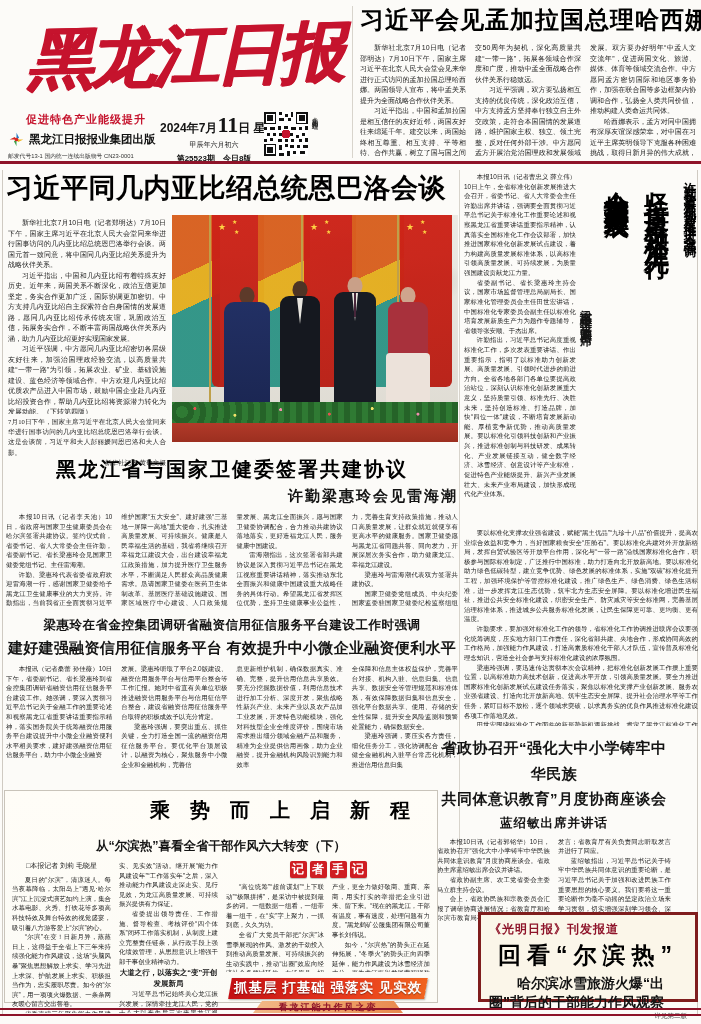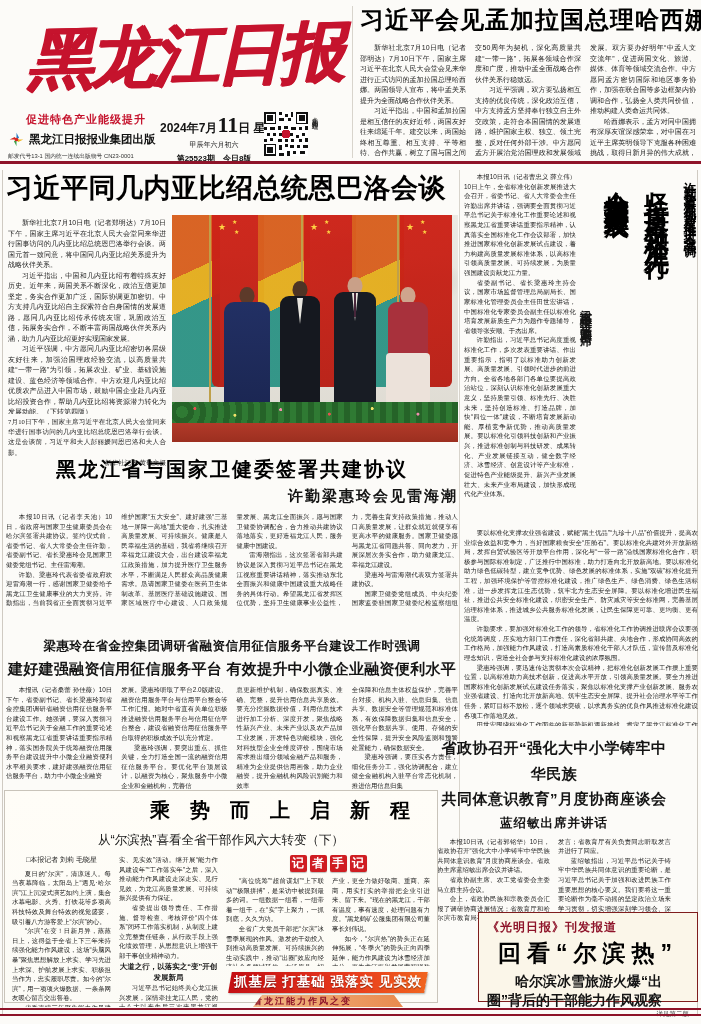--- a/index.html
+++ b/index.html
@@ -91,60 +91,60 @@
   .v-sub { font-size:12px; font-weight:700; padding-top:128px; letter-spacing:2px; }
   #std-wide { position:absolute; left:464px; top:528px; width:234px; height:198px; }
 
   
   #health { position:absolute; left:6px; top:456px; width:452px; }
   #health h1 { font-size:20px; font-weight:900; letter-spacing:2px; white-space:nowrap; text-align:center; color:#000; }
   #health h2 { font-size:15px; font-weight:700; text-align:right; margin-top:4px; letter-spacing:2px; }
   #health .cols { margin-top:6px; height:94px; }
 
   
-  #credit { position:absolute; left:6px; top:638px; width:452px; }
+  #credit { position:absolute; left:6px; top:617px; width:452px; }
   #credit .kicker { font-size:12.5px; font-weight:700; text-align:center; letter-spacing:0.5px; white-space:nowrap; }
   #credit h1 { font-size:15px; font-weight:900; text-align:center; margin-top:5px; white-space:nowrap; letter-spacing:0.3px; }
   #credit .cols { margin-top:6px; height:119px; }
 
   
   #cppcc { position:absolute; left:437px; top:735px; width:234px; }
   #cppcc h1 { font-size:15px; font-weight:900; text-align:center; line-height:1.7; letter-spacing:0.5px; }
   #cppcc h2 { font-size:12.5px; font-weight:700; text-align:center; margin-top:3px; letter-spacing:1px; }
   #cppcc .cols { margin-top:5px; height:86px; gap:8px; }
 
   
   #guangming { position:absolute; left:478px; top:912px; width:220px; height:90px;
-    background:#fbf6e9; border:1px solid #7f1d1d; padding:6px 8px 4px; }
+    background:#fbf6e9; border:3px solid #7f1d1d; padding:6px 8px 4px; }
   #guangming .kicker { color:#8e1329; font-weight:900; font-size:12px; letter-spacing:1px; }
   #guangming h1 { font-size:23px; font-weight:900; text-align:center; letter-spacing:6px; margin-top:2px; color:#000; white-space:nowrap; }
   #guangming .sub { font-size:14px; font-weight:700; margin-top:3px; line-height:1.35; text-indent:2em; }
   #guangming .note { font-size:6.5px; text-align:right; color:#444; }
 
   
   #feature { position:absolute; left:4px; top:790px; width:434px; height:213px;
     border:1px solid #c9c4ba; background:linear-gradient(#fffdf7,#fcfbf6); padding:6px 7px 5px; }
   #feature .title { font-size:20px; font-weight:900; text-align:right; letter-spacing:20px; white-space:nowrap;
     padding-left:20px; color:#000; }
-  #feature .subtitle { font-size:12.5px; font-weight:400; text-align:center; margin-top:8px; }
+  #feature .subtitle { font-size:12.5px; font-weight:700; text-align:center; margin-top:14px; }
   #feature .frow { display:flex; gap:8px; margin-top:6px; height:152px; }
   .fcol { width:99px; flex:none; }
   .byline { font-size:7px; text-align:center; margin-bottom:3px; color:#222; }
   .subhead { font-size:7.5px; font-weight:900; text-align:center; margin:3px 0; text-indent:0 !important; }
   #notes { flex:1; display:flex; flex-direction:column; }
   #notes-label { display:flex; gap:3px; justify-content:center; margin-bottom:4px; }
   #notes-label span { width:17px; height:17px; background:#cf1d22; color:#fff; font-size:12px; font-weight:900;
     display:flex; align-items:center; justify-content:center; border-radius:2px; box-shadow:0 1px 1px rgba(0,0,0,.25); }
   #notes .cols { height:92px; gap:8px; }
   .banner1 { margin:6px auto 0; width:196px; height:21px; background:linear-gradient(90deg,#c40f14,#e8391c 60%,#f0641f);
     transform:skewX(-10deg); display:flex; align-items:center; justify-content:center; box-shadow:1px 1px 2px rgba(0,0,0,.3); }
   .banner1 span { transform:skewX(10deg); color:#fff; font-size:13.5px; font-weight:900; letter-spacing:1px; white-space:nowrap;
     text-shadow:0 1px 1px rgba(0,0,0,.4); }
   .banner2 { margin:2px auto 0; width:150px; height:12px; background:linear-gradient(90deg,#f2b887,#e98a4e);
-    clip-path:polygon(6% 0,94% 0,100% 100%,0 100%); display:flex; align-items:center; justify-content:flex-start; }
+    clip-path:polygon(6% 0,94% 0,100% 100%,0 100%); display:flex; align-items:center; justify-content:center; }
   .banner2 span { color:#8e1329; font-size:9px; font-weight:900; letter-spacing:2px; }
 
   .bottom-rule { position:absolute; left:0; top:1008px; width:701px; height:8px;
     border-top:2px solid #8e1329; border-bottom:2px solid #8e1329; }
 </style>
 </head>
 <body>
 
 <div id="page">
 

